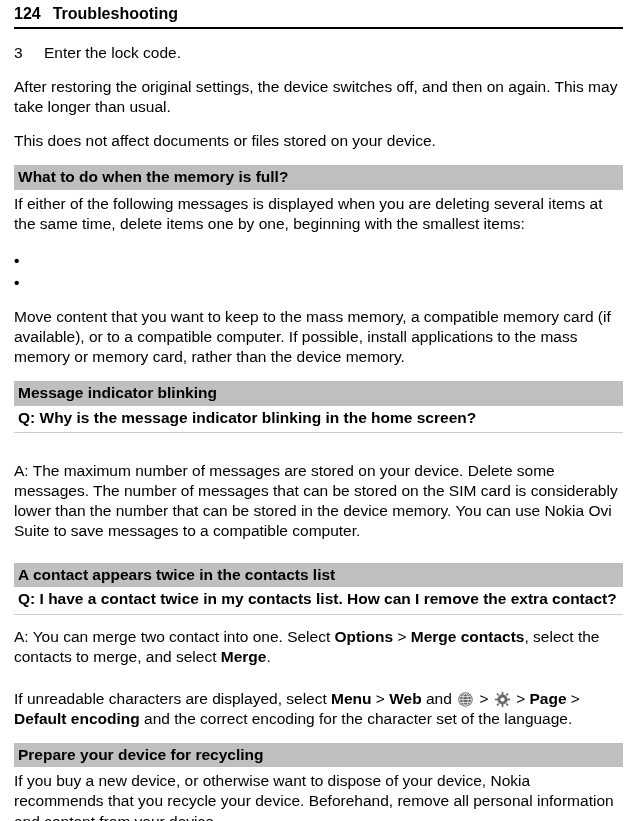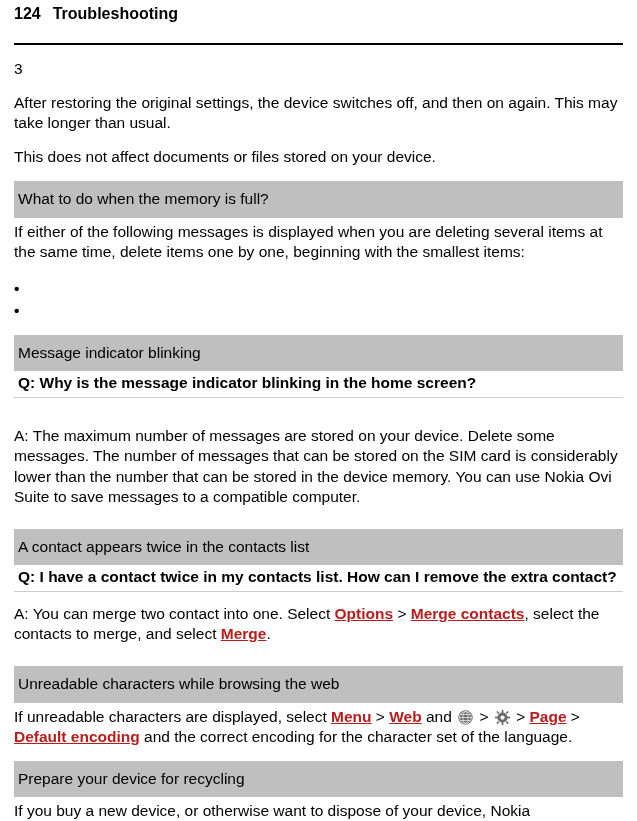--- a/index.html
+++ b/index.html
@@ -14,57 +14,57 @@
     padding: 0;
   }
   .page {
     padding: 0 14px 10px 14px;
   }
   .header {
     display: flex;
     align-items: baseline;
     gap: 12px;
     border-bottom: 2px solid #000;
-    padding: 4px 0 18px 0;
+    padding: 4px 0 2px 0;
     margin-bottom: 14px;
     font-weight: bold;
     font-size: 16px;
   }
   .step {
     display: flex;
     gap: 18px;
     margin-bottom: 14px;
   }
   .step .num { width: 12px; }
   .para {
     margin-bottom: 14px;
   }
   .section-heading {
     background: #bfbfbf;
-    font-weight: normal;
-    padding: 8px 4px;
+    font-weight: bold;
+    padding: 2px 4px;
     font-size: 15.5px;
   }
   .subq {
     font-weight: bold;
     padding: 2px 4px 4px 4px;
     border-bottom: 1px solid #ccc;
   }
   .bullets {
     margin: 10px 0 14px 0;
   }
   .bullet {
     display: flex;
     gap: 18px;
     margin-bottom: 2px;
     font-weight: bold;
     color: #808080;
   }
   .bullet .dot { color: #000; font-weight: bold; width: 10px; }
-  .gray-bold { color: #b91c1c; font-weight: bold; text-decoration: underline; }
+  .gray-bold { color: #000000; font-weight: bold; }
   .icon {
     display: inline-block;
     vertical-align: middle;
     width: 17px;
     height: 17px;
     margin: 0 1px;
   }
   .icon svg { width: 100%; height: 100%; display: block; }
 </style>
 </head>
@@ -72,47 +72,48 @@
 
 <div class="page">
 
   <div class="header">
     <span>124</span>
     <span>Troubleshooting</span>
   </div>
 
   <div class="step">
     <span class="num">3</span>
+    <span>Enter the lock code.</span>
   </div>
 
   <p class="para">After restoring the original settings, the device switches off, and then on again. This may take longer than usual.</p>
   <p class="para">This does not affect documents or files stored on your device.</p>
 
   <div class="section-heading">What to do when the memory is full?</div>
   <p class="para" style="margin-top:4px;margin-bottom:17px;">If either of the following messages is displayed when you are deleting several items at the same time, delete items one by one, beginning with the smallest items:</p>
   <div class="bullets">
     <div class="bullet">
       <span class="dot">•</span>
     </div>
     <div class="bullet">
       <span class="dot">•</span>
     </div>
   </div>
+  <p class="para">Move content that you want to keep to the mass memory, a compatible memory card (if available), or to a compatible computer. If possible, install applications to the mass memory or memory card, rather than the device memory.</p>
 
   <div class="section-heading">Message indicator blinking</div>
   <div class="subq">Q: Why is the message indicator blinking in the home screen?</div>
   <p class="para" style="margin-top:28px;margin-bottom:22px;">A: The maximum number of messages are stored on your device. Delete some messages. The number of messages that can be stored on the SIM card is considerably lower than the number that can be stored in the device memory. You can use Nokia Ovi Suite to save messages to a compatible computer.</p>
 
   <div class="section-heading">A contact appears twice in the contacts list</div>
   <div class="subq">Q: I have a contact twice in my contacts list. How can I remove the extra contact?</div>
   <p class="para" style="margin-top:12px;margin-bottom:22px;">
     <span>A: You can merge two contact into one. Select </span><span class="gray-bold">Options</span><span> &gt; </span><span class="gray-bold">Merge contacts</span><span>, select the contacts to merge, and select </span><span class="gray-bold">Merge</span><span>.</span>
   </p>
 
-  <div class="section-heading">Unreadable characters while browsing the web</div>
   <p class="para" style="margin-top:4px;">
     <span>If unreadable characters are displayed, select </span><span class="gray-bold">Menu</span><span> &gt; </span><span class="gray-bold">Web</span><span> and </span><span class="icon"><svg viewBox="0 0 20 20">
           <circle cx="10" cy="10" r="8.5" fill="#6a6a6a"></circle>
           <circle cx="10" cy="10" r="7" fill="none" stroke="#fff" stroke-width="0.8"></circle>
           <ellipse cx="10" cy="10" rx="3" ry="7" fill="none" stroke="#fff" stroke-width="0.8"></ellipse>
           <line x1="3" y1="10" x2="17" y2="10" stroke="#fff" stroke-width="0.8"></line>
           <line x1="4" y1="6.5" x2="16" y2="6.5" stroke="#fff" stroke-width="0.8"></line>
           <line x1="4" y1="13.5" x2="16" y2="13.5" stroke="#fff" stroke-width="0.8"></line>
         </svg></span><span> &gt; </span><span class="icon"><svg viewBox="0 0 20 20">
           <g fill="#6a6a6a">

